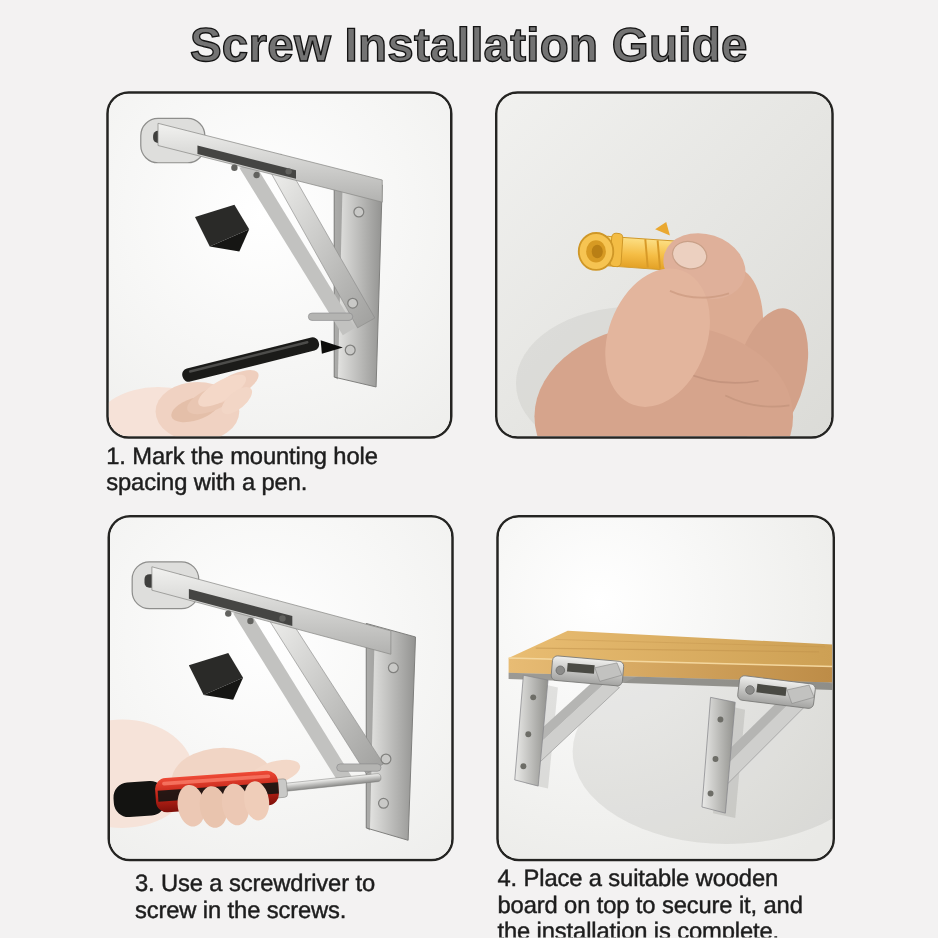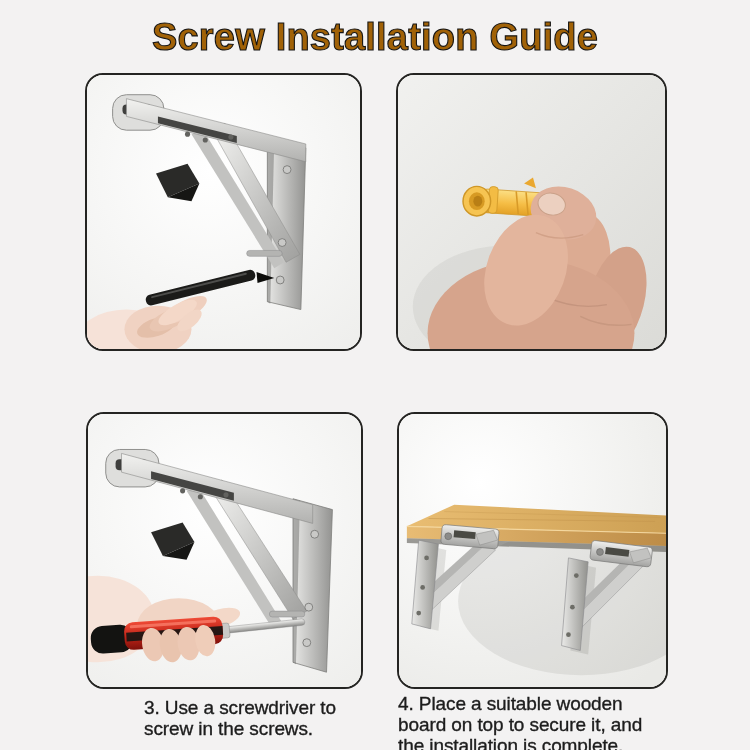--- a/index.html
+++ b/index.html
@@ -1,34 +1,34 @@
 <!DOCTYPE html>
 <html><head>
 <meta charset="utf-8">
 <style>
   html,body{margin:0;padding:0;}
   body{width:750px;height:750px;overflow:hidden;background:#f3f2f2;}
   .stage{position:relative;width:750px;height:750px;background:#f3f2f2;
          font-family:"Liberation Sans",sans-serif;color:#181818;}
   .title{position:absolute;top:16px;left:0;width:750px;margin:0;text-align:center;
-         font-size:38px;font-weight:700;letter-spacing:0.2px;color:#a16207;
+         font-size:38px;font-weight:700;letter-spacing:0.2px;color:#737373;
          -webkit-text-stroke:1.1px #141414;}
   .panel{position:absolute;border:2.5px solid #242422;border-radius:18px;
          overflow:hidden;background:#fbfbf9;box-sizing:border-box;}
   .panel svg{display:block;width:100%;height:100%;}
   #p1{left:85px;top:73px;width:277px;height:278px;}
   #p2{left:396px;top:73px;width:271px;height:278px;}
   #p3{left:86px;top:412px;width:277px;height:277px;}
   #p4{left:397px;top:412px;width:271px;height:277px;}
   .caption{position:absolute;margin:0;font-size:19px;line-height:21px;
            letter-spacing:-0.1px;color:#1d1d1d;white-space:pre-line;
            -webkit-text-stroke:0.35px #1d1d1d;}
   #c1{left:85px;top:355px;width:300px;}
   #c2{left:357px;top:352px;width:360px;}
-  #c3{left:108px;top:697px;width:280px;margin-left:36px;}
+  #c3{left:108px;top:697px;width:280px;}
   #c4{left:398px;top:693px;width:330px;}
 </style>
 </head>
 <body>
 
 <div class="stage">
 
   <h1 class="title">Screw Installation Guide</h1>
 
   <section class="panel" id="p1">
@@ -260,19 +260,21 @@
         <rect x="210" y="135" width="24" height="7" transform="rotate(7 210 135)" fill="#4a4a44"></rect>
         <circle cx="204" cy="140" r="3.5" fill="#8b8b89" stroke="#666664" stroke-width="0.6"></circle>
         <polygon points="234,140 252,136 256,146 238,151" fill="#c2c2c0" stroke="#8a8a88" stroke-width="0.5"></polygon>
         <circle cx="180" cy="164" r="2.4" fill="#6d6d67"></circle>
         <circle cx="176" cy="196" r="2.4" fill="#6d6d67"></circle>
         <circle cx="172" cy="224" r="2.4" fill="#6d6d67"></circle>
       </g>
     </svg>
   </section>
 
+  <p class="caption" id="c1">1. Mark the mounting hole
+spacing with a pen.</p>
   <p class="caption" id="c3">3. Use a screwdriver to
 screw in the screws.</p>
   <p class="caption" id="c4">4. Place a suitable wooden
 board on top to secure it, and
 the installation is complete.</p>
 
 </div>
 
 </body></html>

